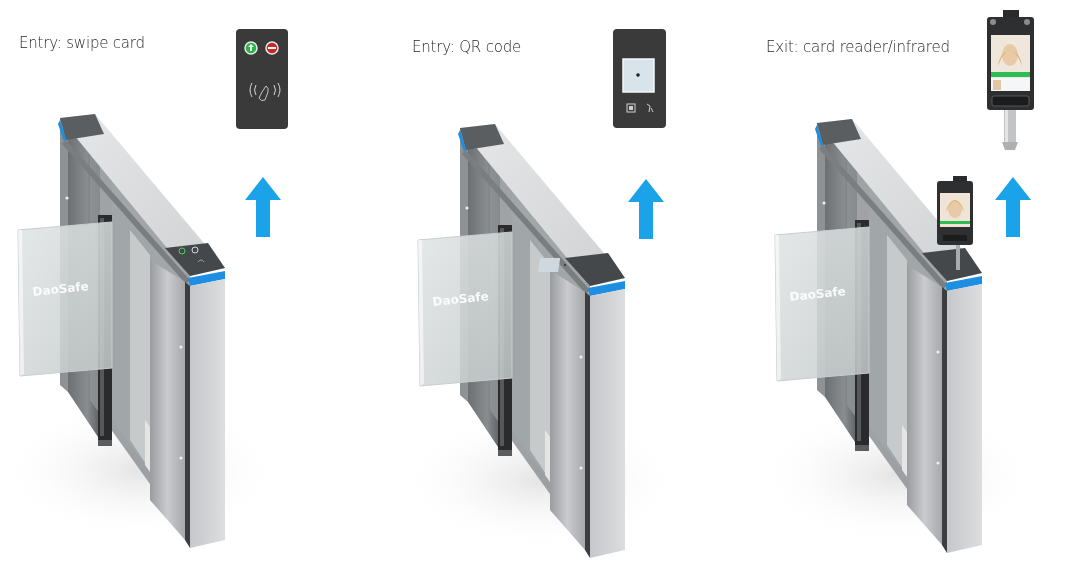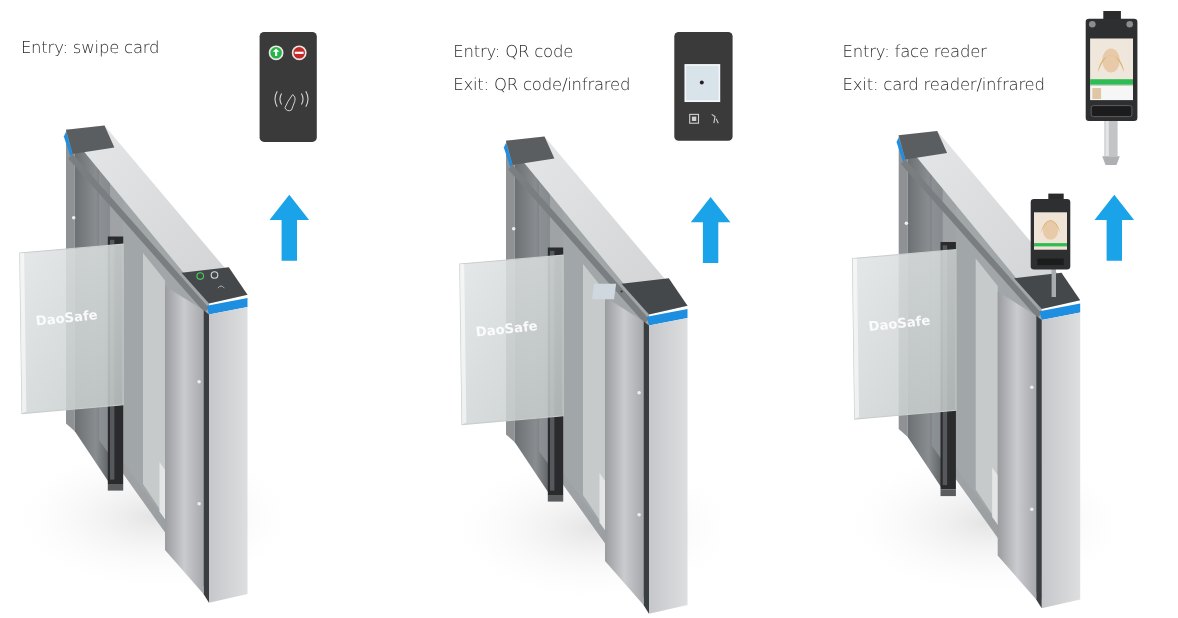--- a/index.html
+++ b/index.html
@@ -10,24 +10,22 @@
   .logo { font-family: "DejaVu Sans", sans-serif; font-weight: bold; font-size: 12px; fill: #ffffff; opacity: 0.9; }
 </style>
 </head>
 <body>
 
 <div class="caption" style="left:19px; top:28px;">
   <div>Entry: swipe card</div>
 </div>
 <div class="caption" style="left:412px; top:32px;">
   <div>Entry: QR code</div>
-  <div>Exit: QR code/infrared</div>
 </div>
 <div class="caption" style="left:766px; top:32px;">
-  <div>Entry: face reader</div>
   <div>Exit: card reader/infrared</div>
 </div>
 
 <svg class="scene" width="1071" height="562" viewBox="0 0 1071 562" xmlns="http://www.w3.org/2000/svg">
   <defs>
     <linearGradient id="steelV" x1="0" y1="0" x2="1" y2="0">
       <stop offset="0" stop-color="#9a9c9f"></stop>
       <stop offset="0.5" stop-color="#c9cbce"></stop>
       <stop offset="1" stop-color="#a6a8ab"></stop>
     </linearGradient>

